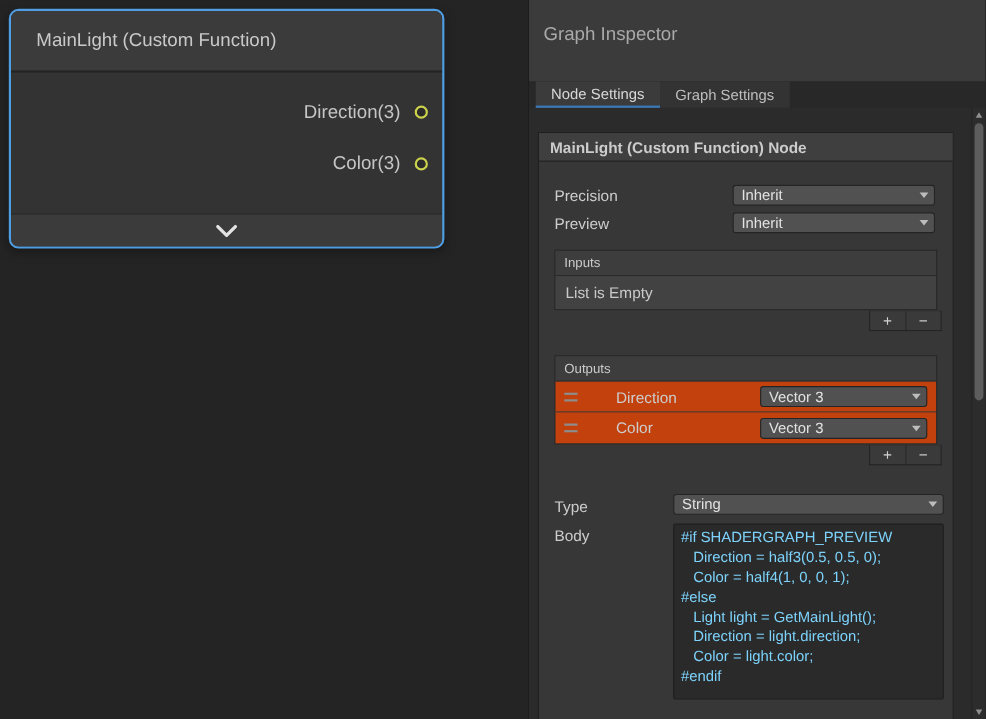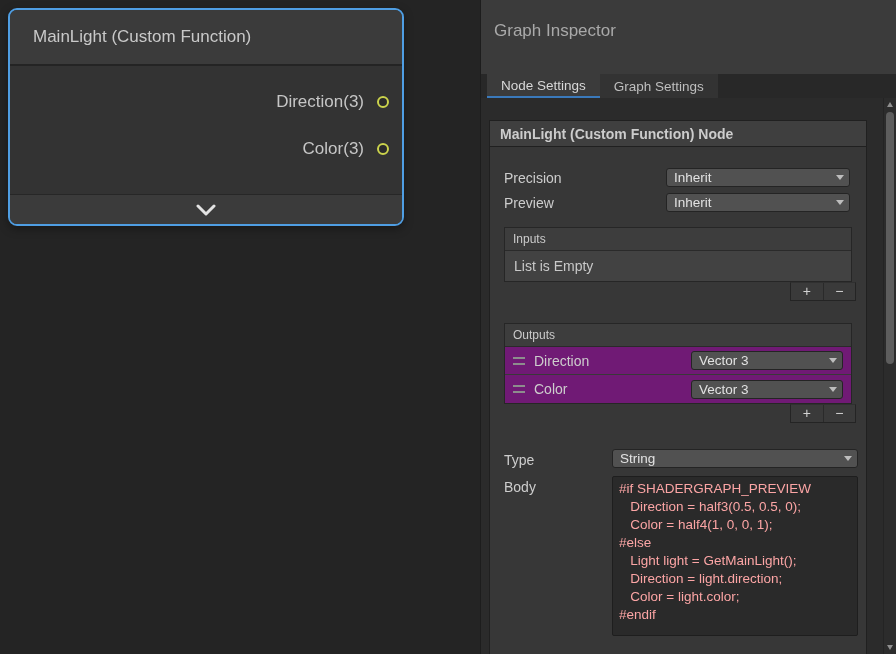--- a/index.html
+++ b/index.html
@@ -91,22 +91,22 @@
   .section-header {
     height:23px; background:#3d3d3d; border-bottom:1px solid #2a2a2a;
     display:flex; align-items:center; padding:0 8px;
     font-size:12px; color:#cbcbcb;
   }
   .empty-row {
     height:30px; background:#424242; display:flex; align-items:center;
     padding:0 9px; color:#c9c9c9; font-size:14px;
   }
   .out-row {
-    height:28px; background:#701a75; display:flex; align-items:center;
-    padding:0 8px; border-bottom:1px solid #393939;
+    height:28px; background:#c2410c; display:flex; align-items:center;
+    padding:0 8px; border-bottom:1px solid #393939;gap:26px;
   }
   .out-row:last-child { border-bottom:none; }
   .drag-handle {
     width:12px; height:8px; margin-right:9px;
     border-top:2px solid #8d8d8d; border-bottom:2px solid #8d8d8d;
   }
   .out-name { flex:1; color:#cdcdcd; font-size:14px; }
   .out-dd { width:152px; }
 
   .list-footer {
@@ -126,21 +126,21 @@
 
   .text-input {
     width:100%; height:19px; background:#2a2a2a;
     border:1px solid #1e1e1e; border-radius:3px;
     color:#dddddd; font-size:13.5px; padding:0 6px;
     font-family:"Liberation Sans", sans-serif; outline:none;
   }
   .code-area {
     width:100%; height:160px; background:#2a2a2a;
     border:1px solid #1e1e1e; border-radius:2px;
-    color:#fca5a5; font-size:13.5px; line-height:18px;
+    color:#7dd3fc; font-size:13.5px; line-height:18px;
     padding:3px 6px; resize:none; overflow:hidden; outline:none;
     font-family:"Liberation Sans", sans-serif; white-space:pre;
   }
 
   
   .scrollbar {
     position:absolute; right:0; top:98px; width:13px; height:556px;
     background:#2c2c2c; border-left:1px solid #242424;
   }
   .scroll-up, .scroll-down { position:absolute; left:3px; width:0; height:0; cursor:pointer; }

